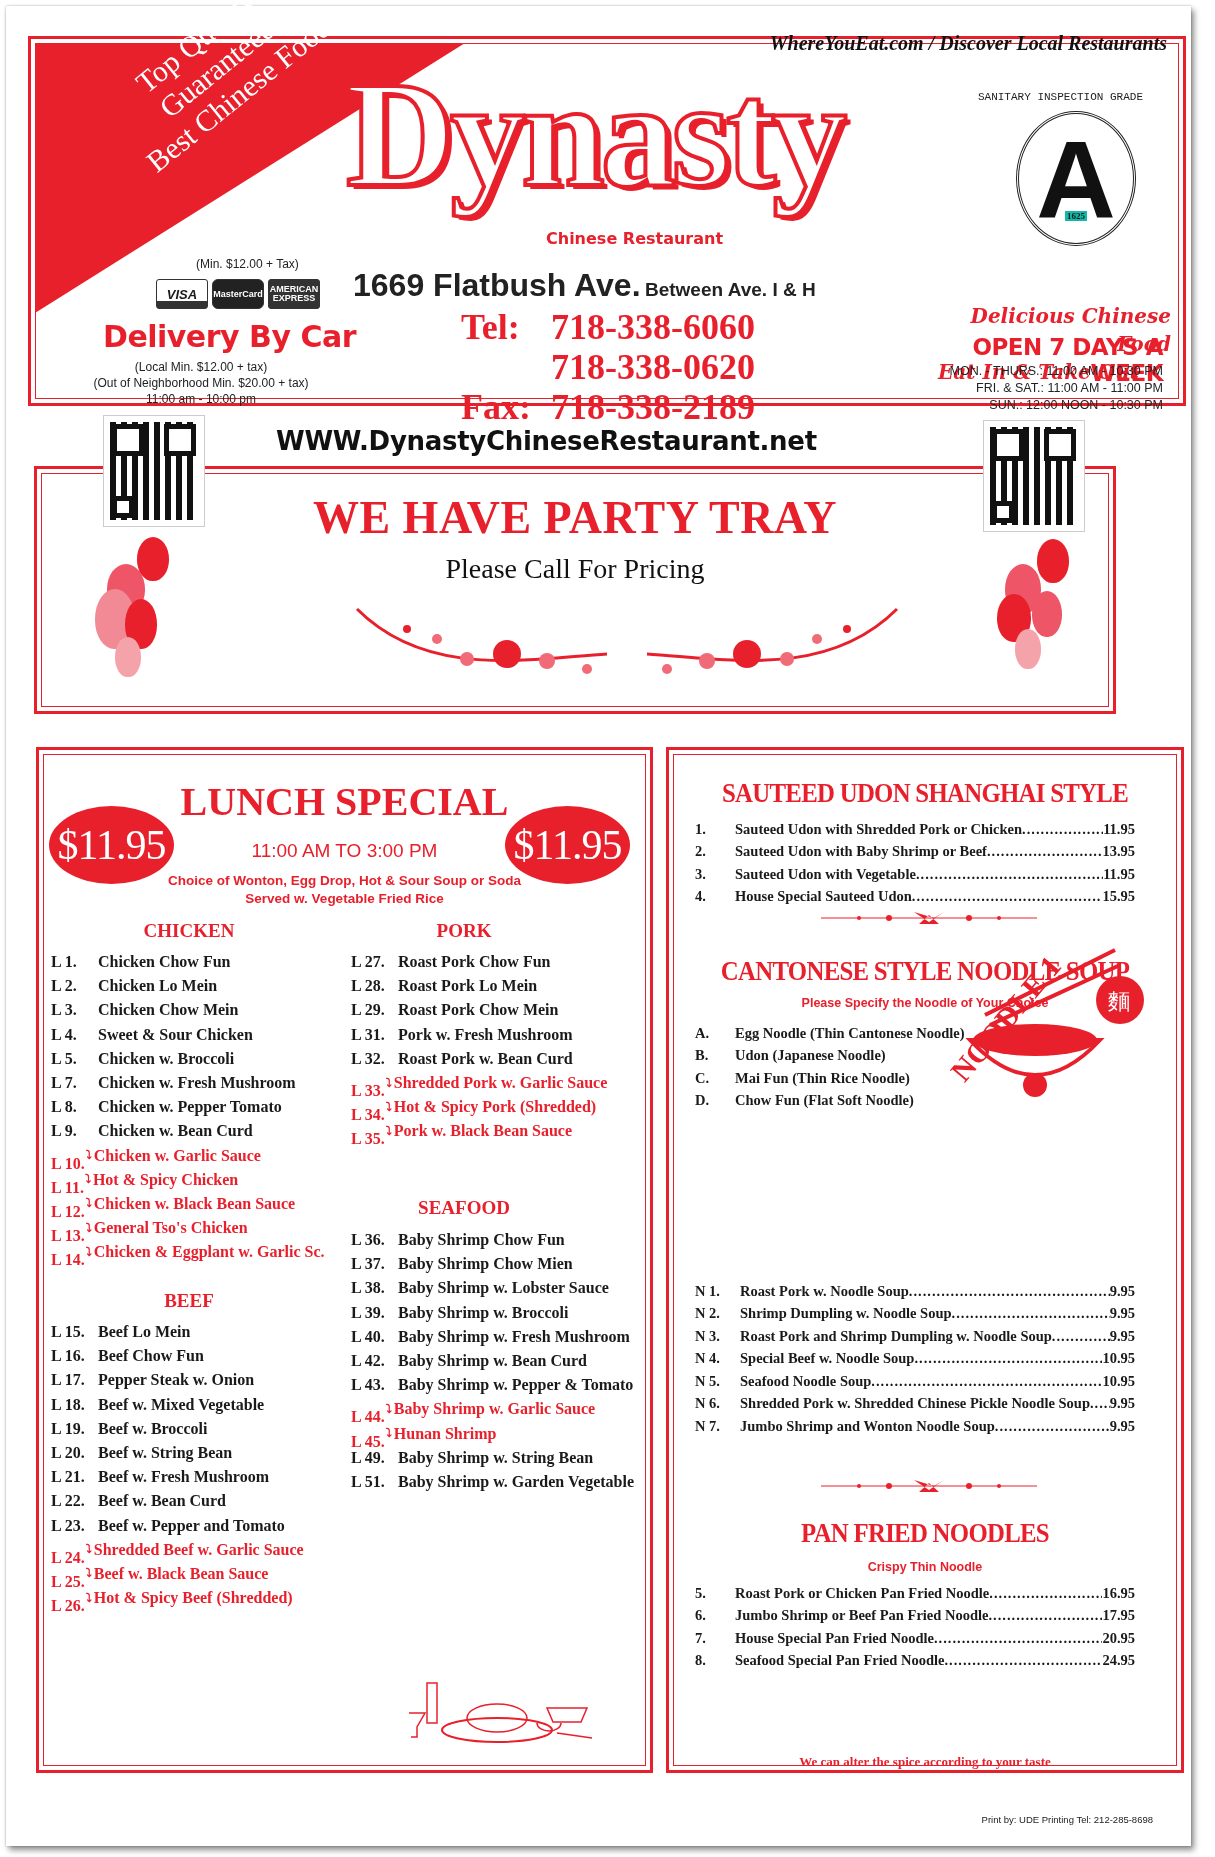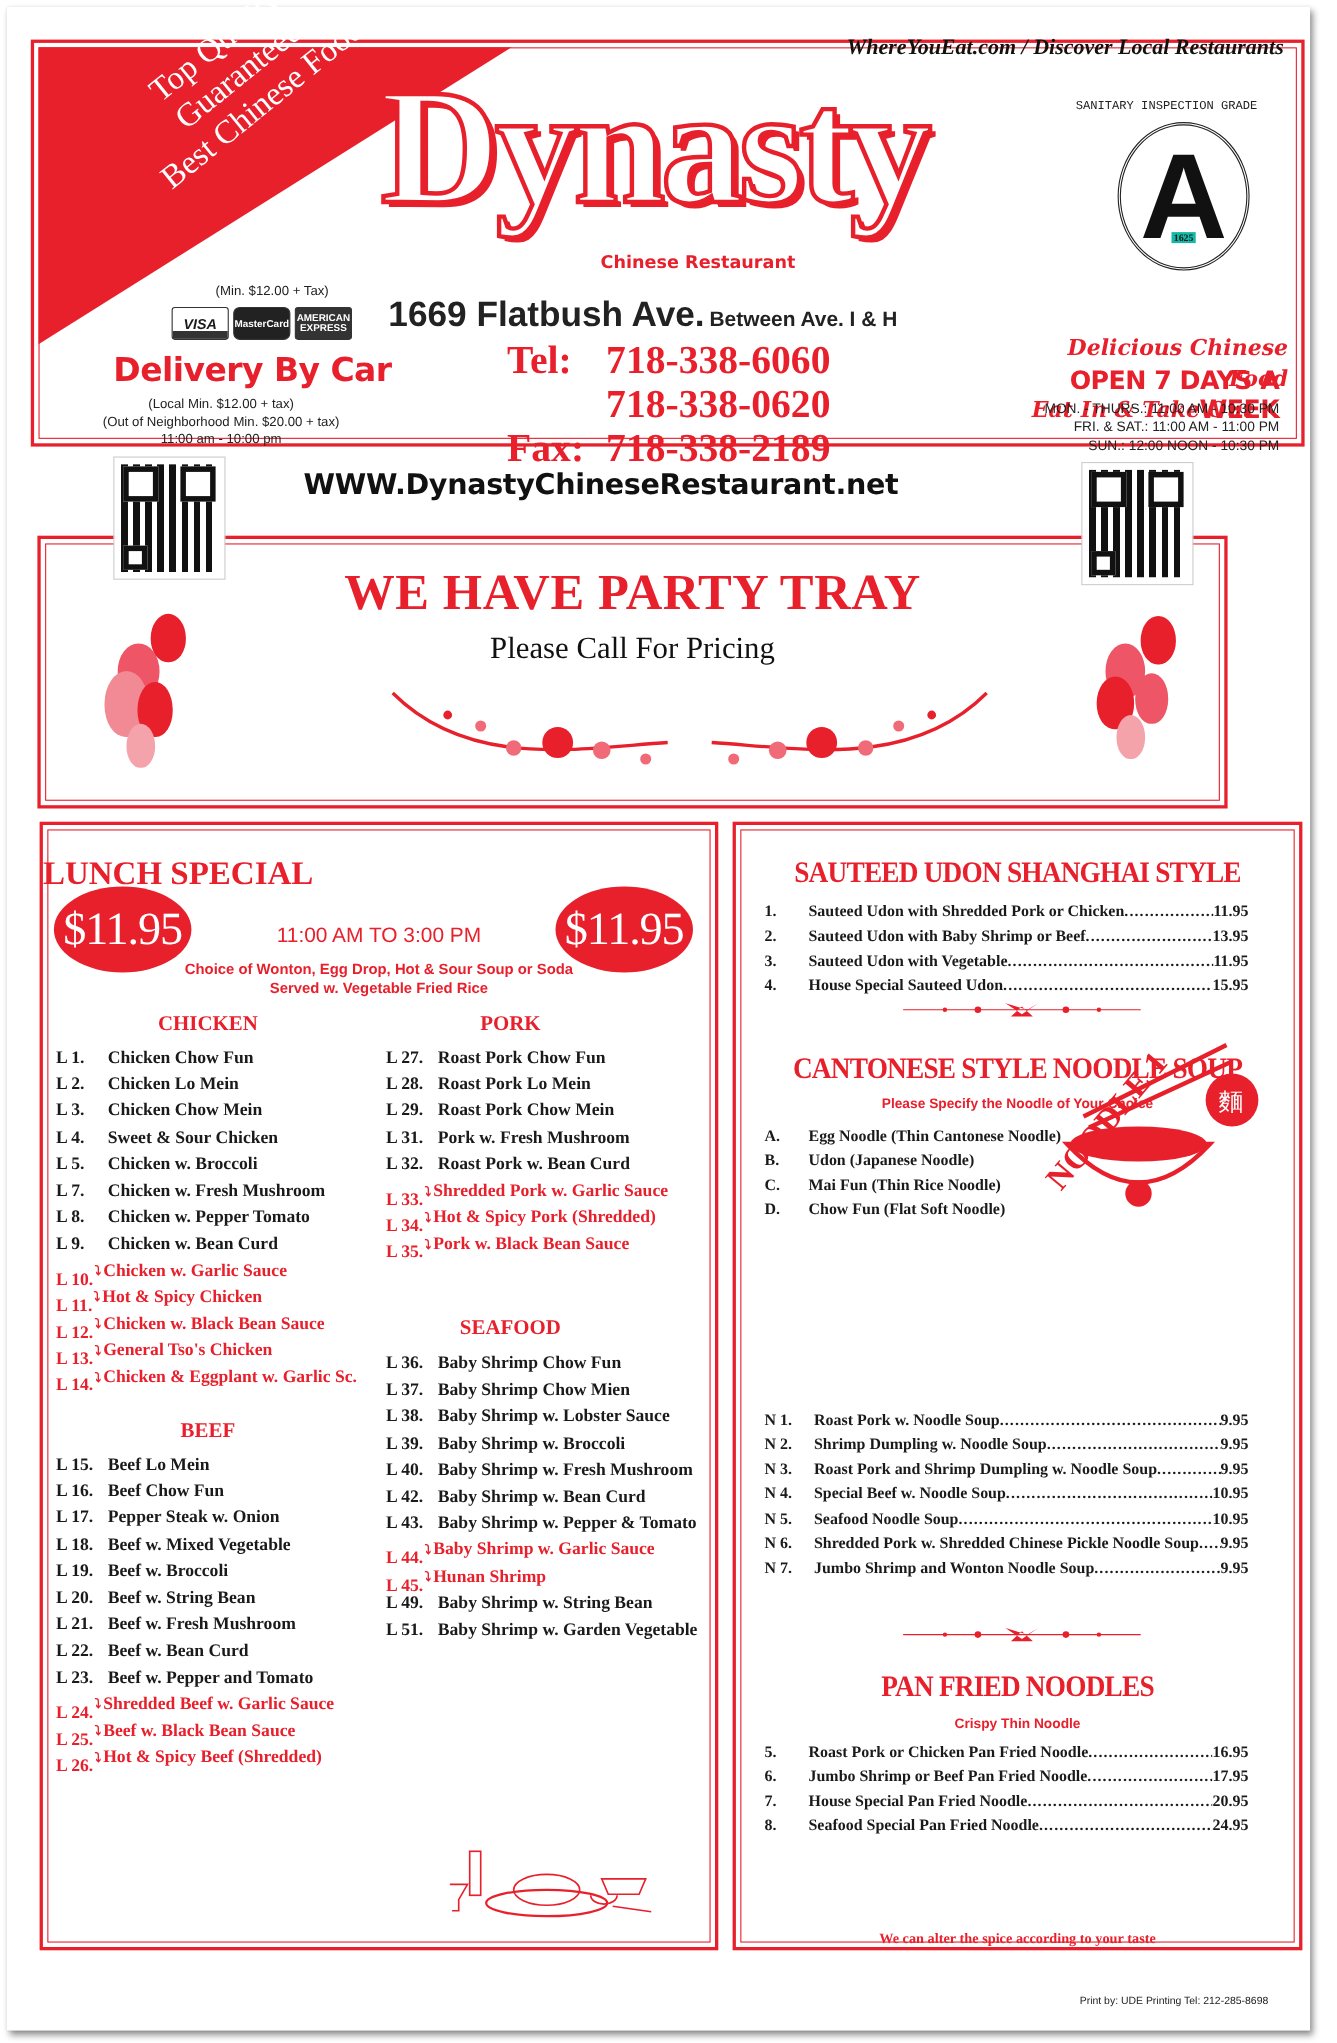--- a/index.html
+++ b/index.html
@@ -83,34 +83,34 @@
   }
   .qr::before, .qr::after { content: ""; position: absolute; width: 22px; height: 22px; border: 5px solid #111; background: #fff; }
   .qr::before { left: 2px; top: 2px; }
   .qr::after { right: 2px; top: 2px; }
   .qr .c3 { position: absolute; left: 2px; bottom: 2px; width: 22px; height: 22px; border: 5px solid #111; background: #fff; }
   .qr-left { left: 98px; top: 410px; }
   .qr-right { left: 978px; top: 415px; }
   .website { position: absolute; left: 270px; top: 420px; font-family: "DejaVu Sans", sans-serif; font-weight: bold; font-size: 26px; color: #111; letter-spacing: -0.3px; }
 
   
-  .party-box { left: 28px; top: 481px; width: 1082px; height: 248px; }
+  .party-box { left: 28px; top: 460px; width: 1082px; height: 248px; }
   .party-title {
     position: absolute; left: 0; width: 100%; top: 22px; text-align: center; font-family: "Liberation Serif", serif;
     font-weight: bold; font-size: 46px; color: #e8202c; letter-spacing: 0.5px;
   }
   .party-sub { position: absolute; left: 0; width: 100%; top: 84px; text-align: center; font-family: "Liberation Serif", serif; font-size: 28px; color: #111; }
   .balloon { position: absolute; border-radius: 50% 50% 48% 48%; }
   .flourish { position: absolute; left: 310px; top: 130px; width: 560px; height: 80px; }
 
   
   .left-panel { left: 30px; top: 741px; width: 617px; height: 1026px; }
   .right-panel { left: 660px; top: 741px; width: 518px; height: 1026px; }
 
-  .lunch-title { position: absolute; left: 0; width: 100%; top: 28px; text-align: left; font-family: "Liberation Serif", serif; font-weight: bold; font-size: 30px; color: #e8202c; }
+  .lunch-title { position: absolute; left: 0; width: 100%; top: 28px; text-align: center; font-family: "Liberation Serif", serif; font-weight: bold; font-size: 40px; color: #e8202c; }
   .price-oval {
     position: absolute; width: 125px; height: 78px; border-radius: 50%; background: #e8202c; color: #fff;
     font-family: "Liberation Serif", serif; font-size: 42px; display: flex; align-items: center; justify-content: center; letter-spacing: -1px;
   }
   .lunch-hours { position: absolute; left: 0; width: 100%; top: 90px; text-align: center; font-family: "Liberation Sans", sans-serif; font-size: 19px; color: #e8202c; }
   .lunch-served { position: absolute; left: 0; width: 100%; top: 122px; text-align: center; font-family: "Liberation Sans", sans-serif; font-weight: bold; font-size: 13.5px; line-height: 18px; color: #e8202c; }
 
   .cat-title { position: absolute; font-family: "Liberation Serif", serif; font-weight: bold; font-size: 19px; color: #e8202c; text-align: center; }
   .item-list { position: absolute; list-style: none; }
   .item-list li { display: flex; height: 24.2px; align-items: center; font-family: "Liberation Serif", serif; font-weight: bold; font-size: 16px; color: #1a1a1a; white-space: nowrap; }

